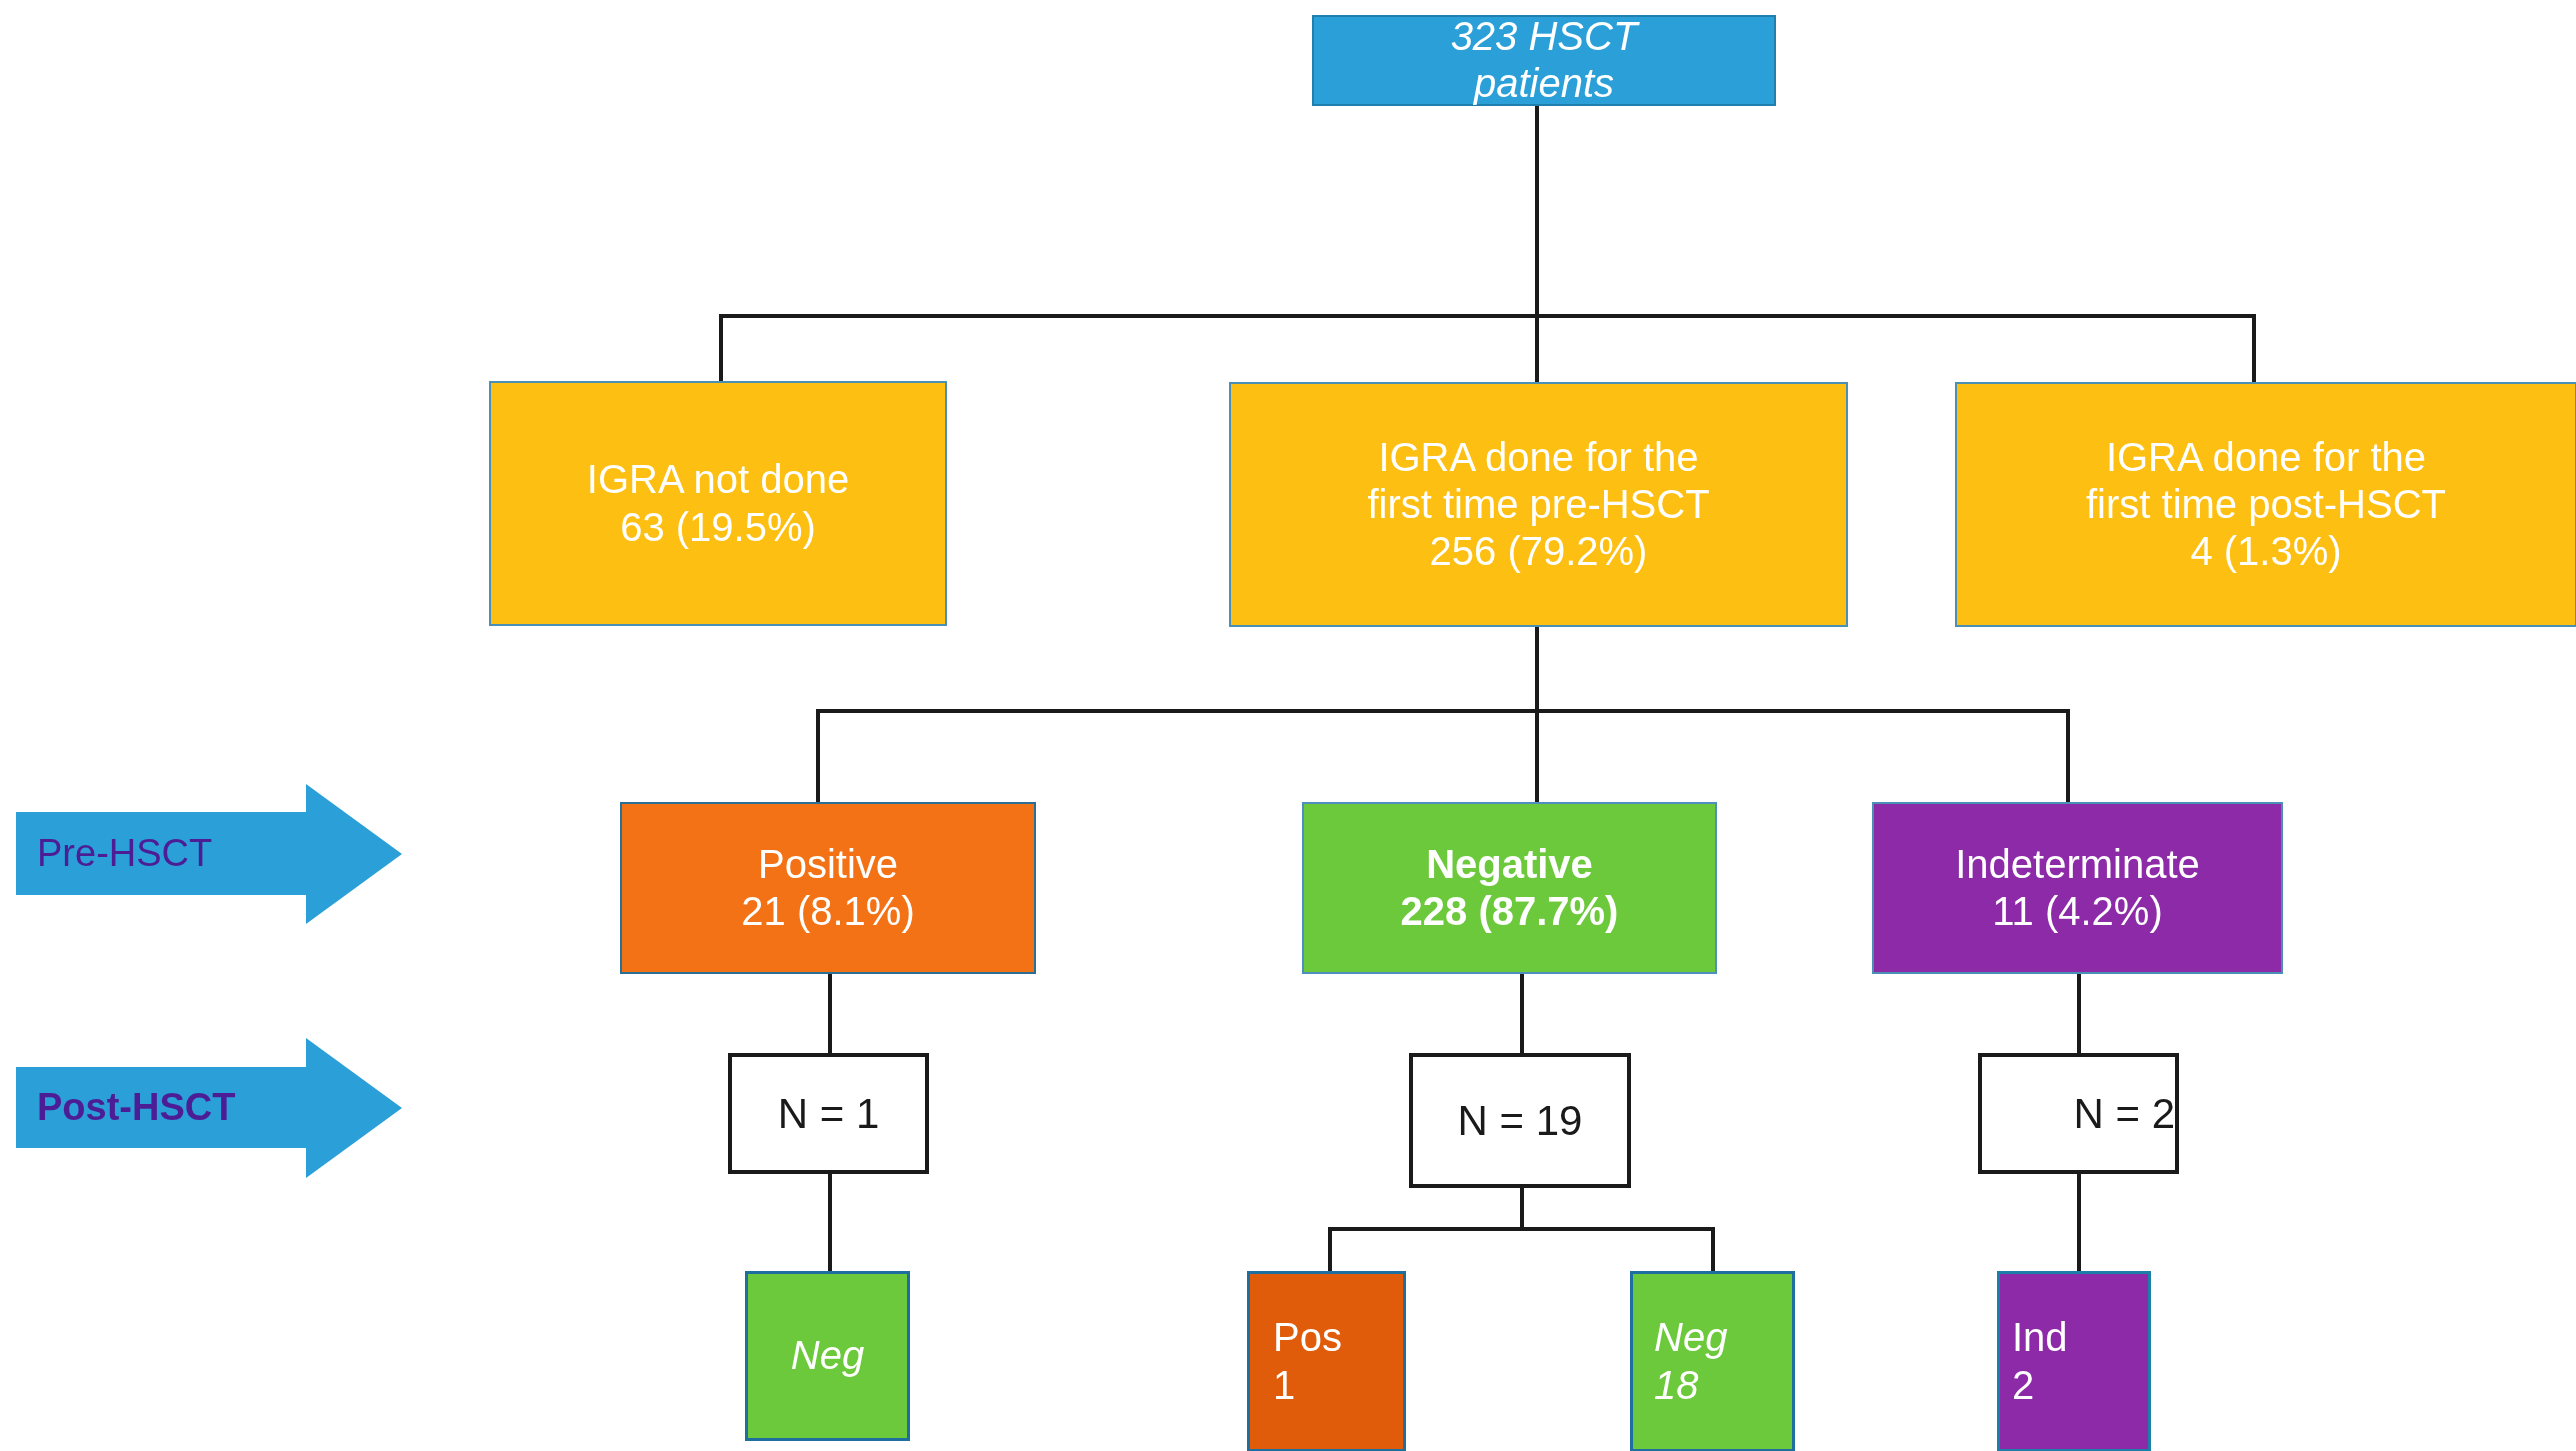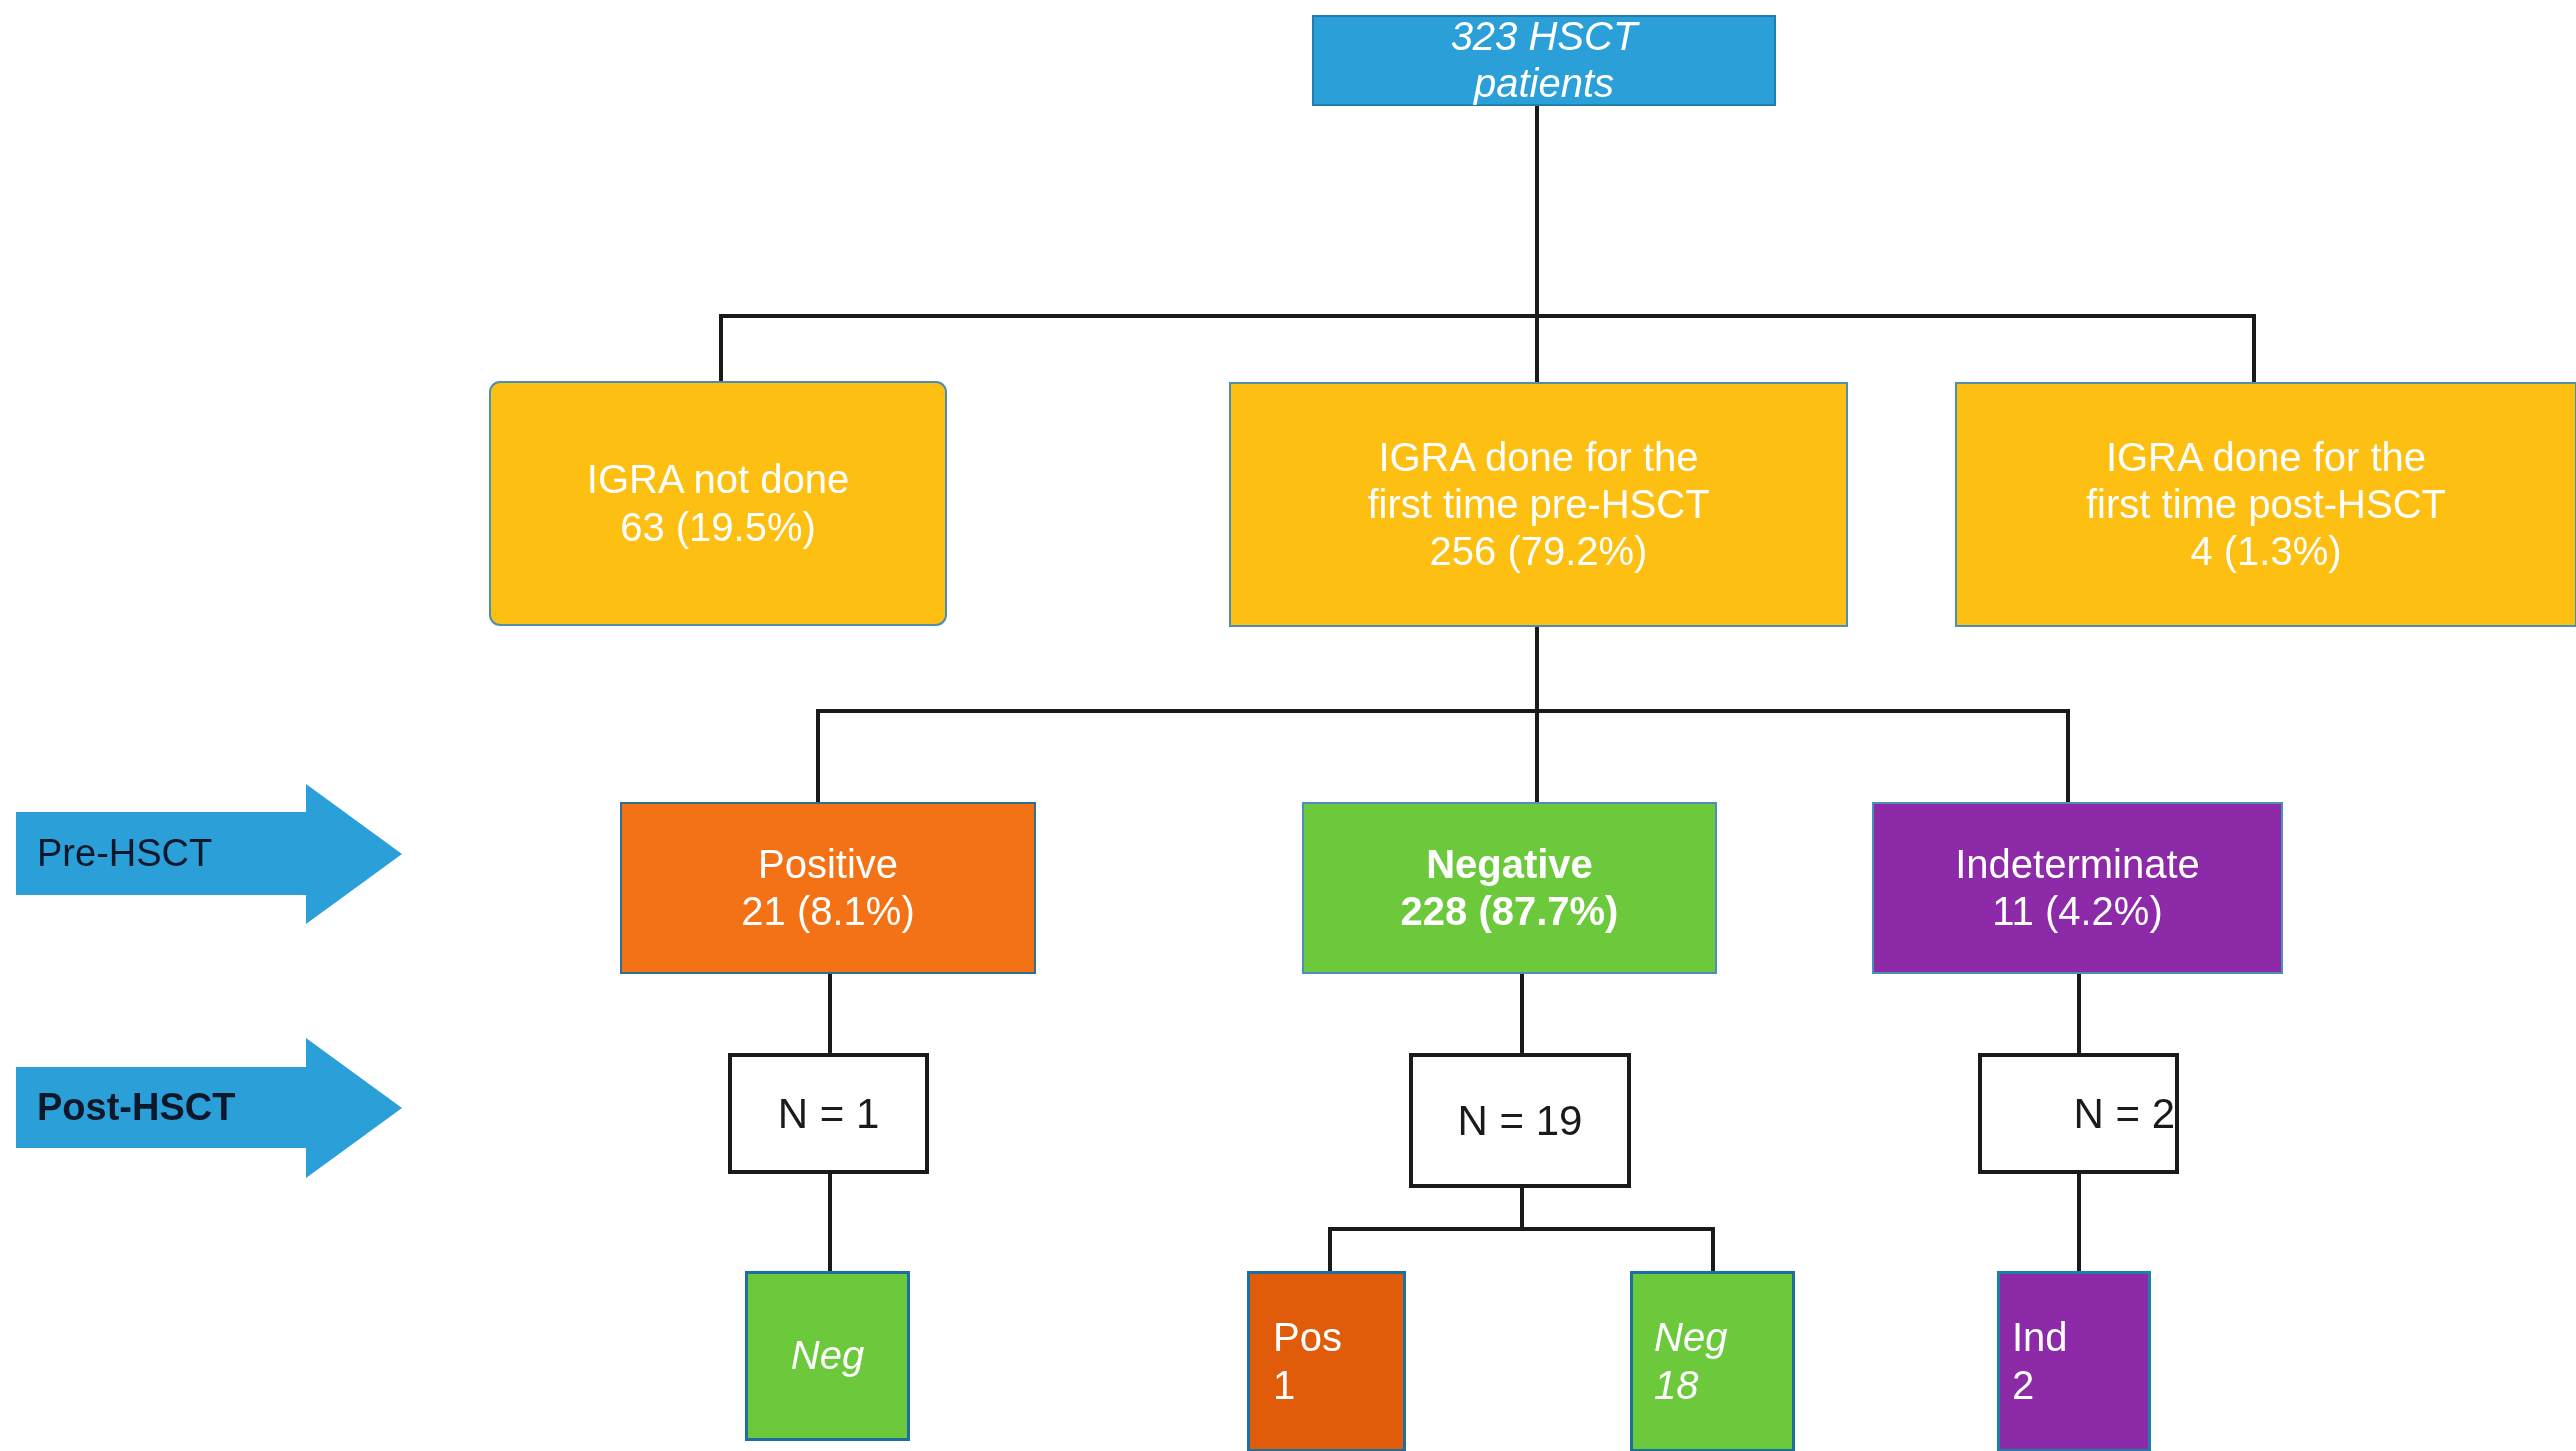--- a/index.html
+++ b/index.html
@@ -70,21 +70,21 @@
     position: absolute;
     left: 100%;
     top: 50%;
     transform: translateY(-50%);
     width: 0;
     height: 0;
     border-style: solid;
     border-color: transparent transparent transparent #2b9fd8;
   }
   .arrow-shape .atext {
-    color: #0f172a;
+    color: #4c1d95;
     white-space: nowrap;
     padding-left: 21px;
     padding-right: 6.5px;
   }
 </style>
 </head>
 <body>
 
 <div id="canvas">
 
@@ -115,21 +115,21 @@
   <div class="conn conn-v" style="left:1520px; top:1173px; height:57px;"></div>
   <div class="conn conn-h" style="left:1328px; top:1227px; width:387px;"></div>
   <div class="conn conn-v" style="left:1328px; top:1227px; height:47px;"></div>
   <div class="conn conn-v" style="left:1711px; top:1227px; height:47px;"></div>
 
   <div class="node n-blue" style="left:1312px; top:14.6px; width:464px; height:91px; font-size:40px;font-style:italic;">
     <span class="ln">323 HSCT</span>
     <span class="ln">patients</span>
   </div>
 
-  <div class="node n-yellow" style="left:489px; top:381px; width:458px; height:245px; font-size:40px;border-radius:11px;">
+  <div class="node n-yellow" style="left:489px; top:381px; width:458px; height:245px; font-size:40px;">
     <span class="ln">IGRA not done</span>
     <span class="ln">63 (19.5%)</span>
   </div>
 
   <div class="node n-yellow" style="left:1229px; top:382px; width:619px; height:245px; font-size:40px;">
     <span class="ln">IGRA done for the</span>
     <span class="ln">first time pre-HSCT</span>
     <span class="ln">256 (79.2%)</span>
   </div>
 

